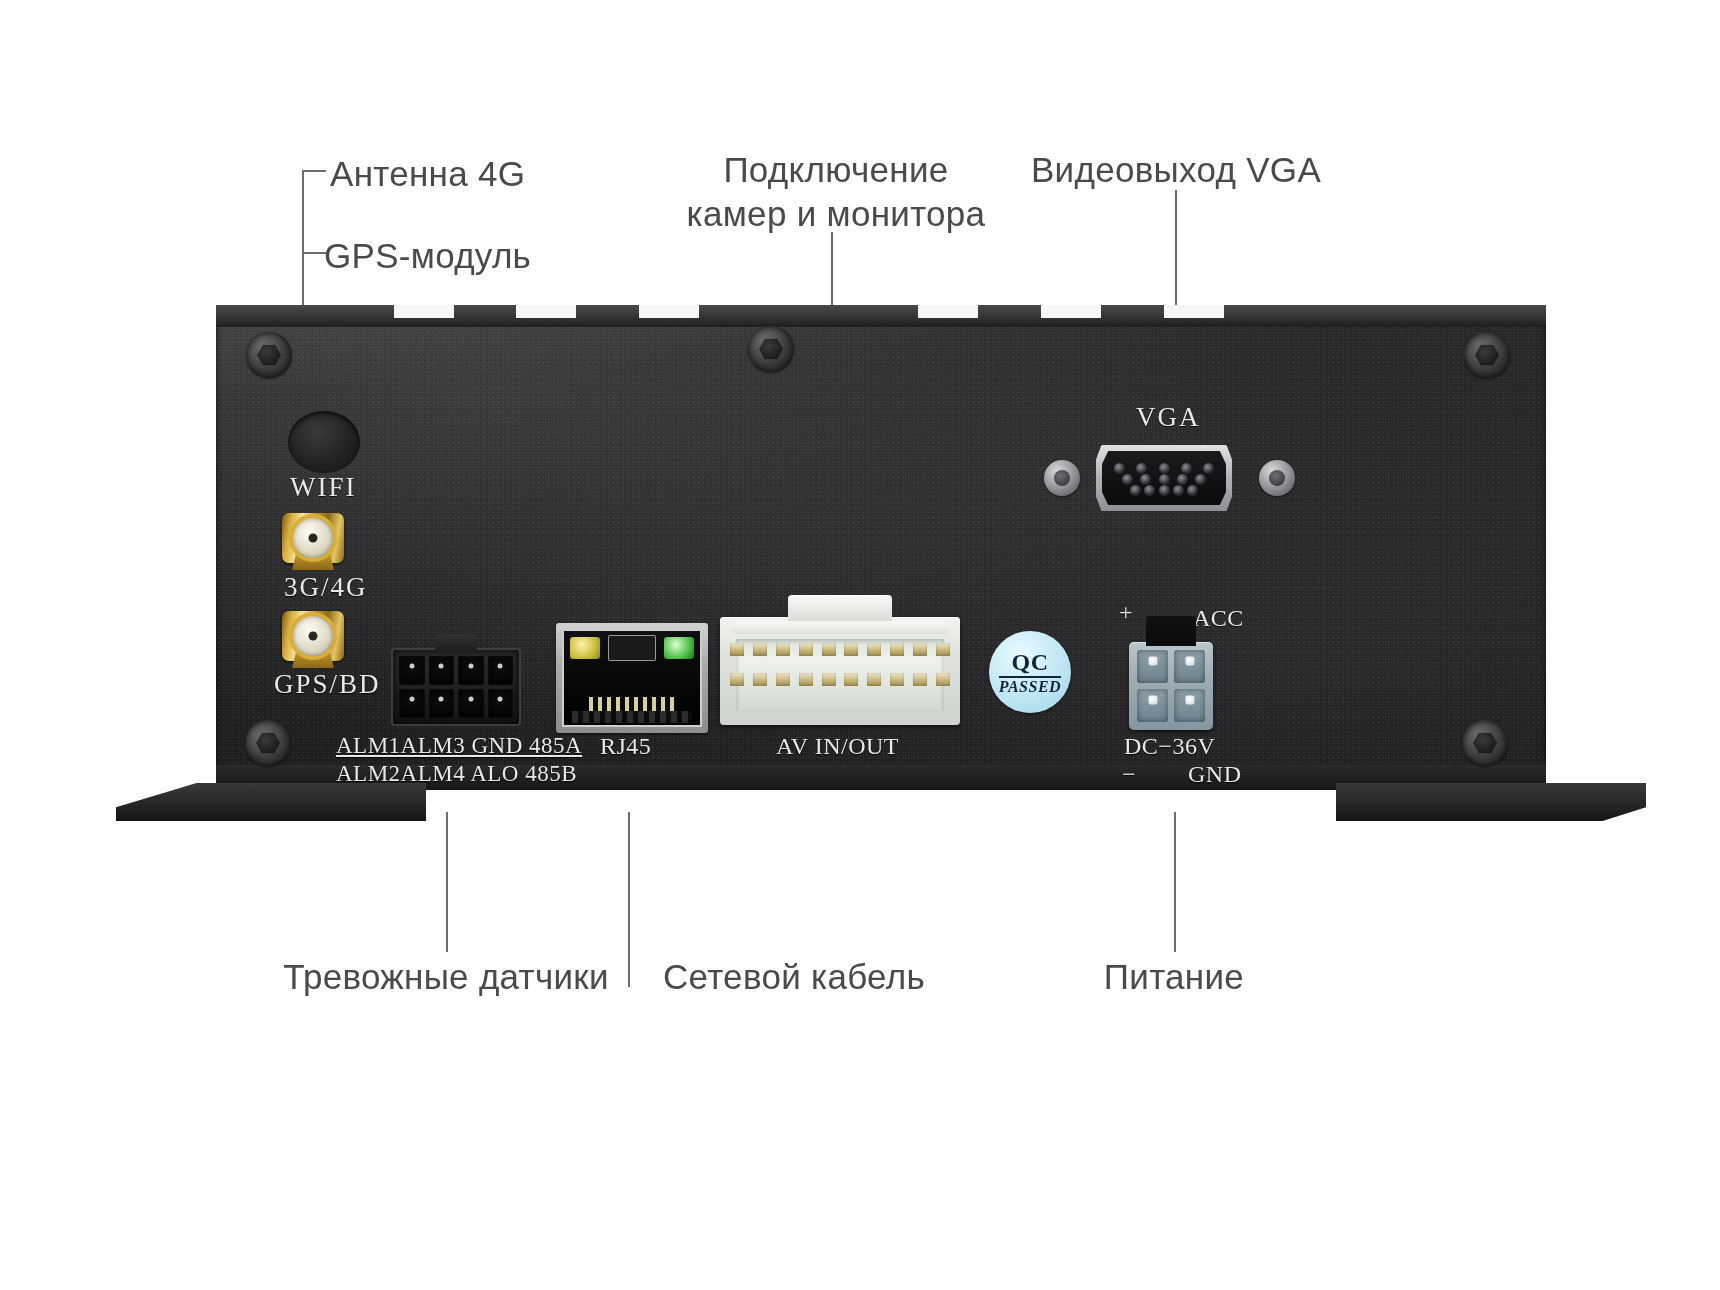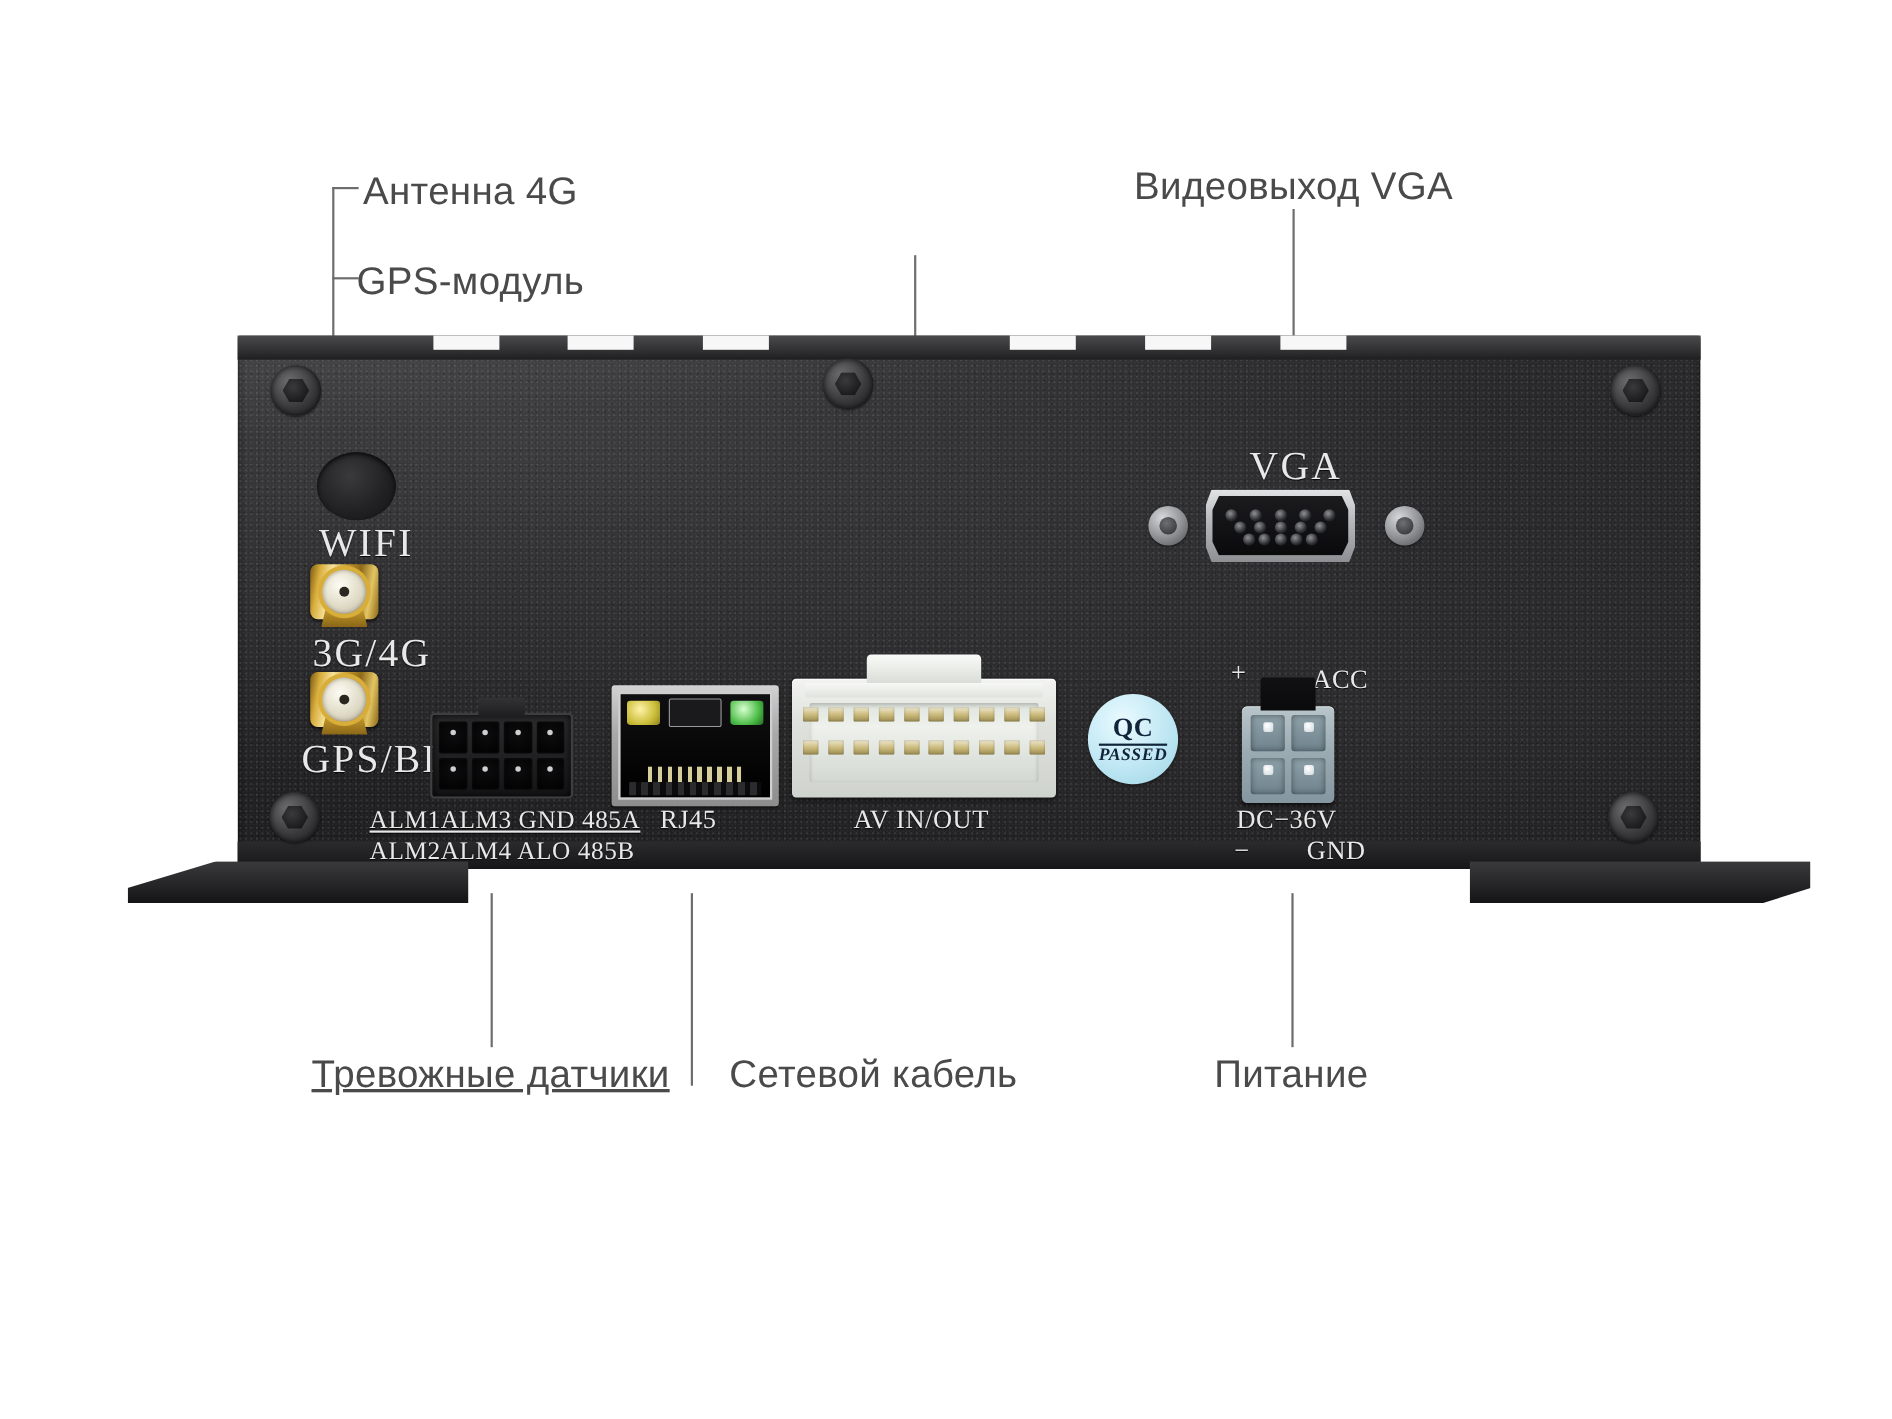--- a/index.html
+++ b/index.html
@@ -94,21 +94,21 @@
     position:absolute;width:72px;height:62px;border-radius:50%;
     background:radial-gradient(ellipse at 42% 35%,#3a3a3c,#202022 60%,#171719);
     box-shadow:inset 0 2px 5px rgba(0,0,0,.8);
   }
 
   
   .silk{
     position:absolute;
     color:#e8e8e8;
     font-family:"Liberation Serif", serif;
-    font-size:36px;
+    font-size:27px;
     letter-spacing:2px;
     text-shadow:0 1px 1px rgba(0,0,0,.9);
     white-space:pre;
   }
   .silk.small{font-size:24px;letter-spacing:0.5px;}
   .silk.tiny{font-size:23px;letter-spacing:0.5px;}
 
   
   .sma{
     position:absolute;width:78px;height:62px;
@@ -320,20 +320,22 @@
 
 <div class="stage">
 
   <div class="leader v" style="left:286px;top:170px;height:138px;"></div>
   <div class="leader h" style="left:286px;top:170px;width:24px;"></div>
   <div class="leader h" style="left:286px;top:252px;width:24px;"></div>
 
   <div class="callout" style="left:314px;top:152px;">Антенна 4G</div>
   <div class="callout" style="left:308px;top:234px;">GPS-модуль</div>
 
+  <div class="callout center" style="left:620px;top:148px;width:400px;">Подключение
+камер и монитора</div>
   <div class="leader v" style="left:815px;top:232px;height:76px;"></div>
 
   <div class="callout center" style="left:960px;top:148px;width:400px;">Видеовыход VGA</div>
   <div class="leader v" style="left:1159px;top:190px;height:118px;"></div>
 
   <div id="device">
 
     <div class="case"></div>
     <div class="texture"></div>
 
@@ -482,21 +484,21 @@
         <div class="cell"></div>
       </div>
     </div>
     <div class="silk small" style="left:908px;top:428px;">DC−36V</div>
     <div class="silk small" style="left:906px;top:456px;">−</div>
     <div class="silk small" style="left:972px;top:456px;">GND</div>
 
   </div>
 
   <div class="leader v" style="left:430px;top:812px;height:140px;"></div>
-  <div class="callout center" style="left:230px;top:955px;width:400px;text-decoration:underline;">Тревожные датчики</div>
+  <div class="callout center" style="left:230px;top:955px;width:400px;">Тревожные датчики</div>
 
   <div class="leader v" style="left:612px;top:812px;height:175px;"></div>
   <div class="callout center" style="left:540px;top:955px;width:400px;padding-left:38px;">Сетевой кабель</div>
 
   <div class="leader v" style="left:1158px;top:812px;height:140px;"></div>
   <div class="callout center" style="left:958px;top:955px;width:400px;">Питание</div>
 
 </div>
 
 </body></html>

